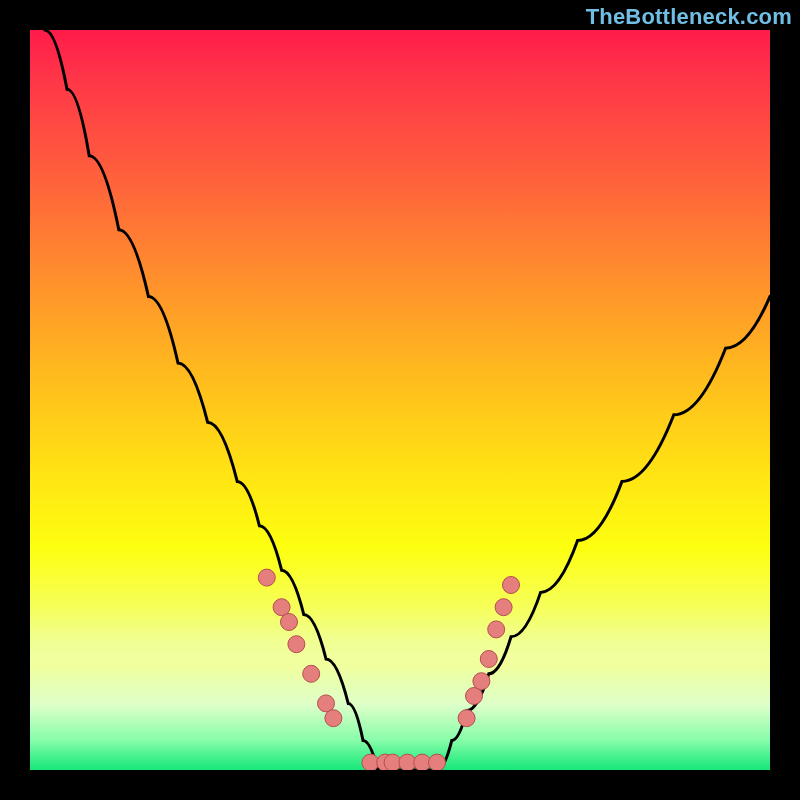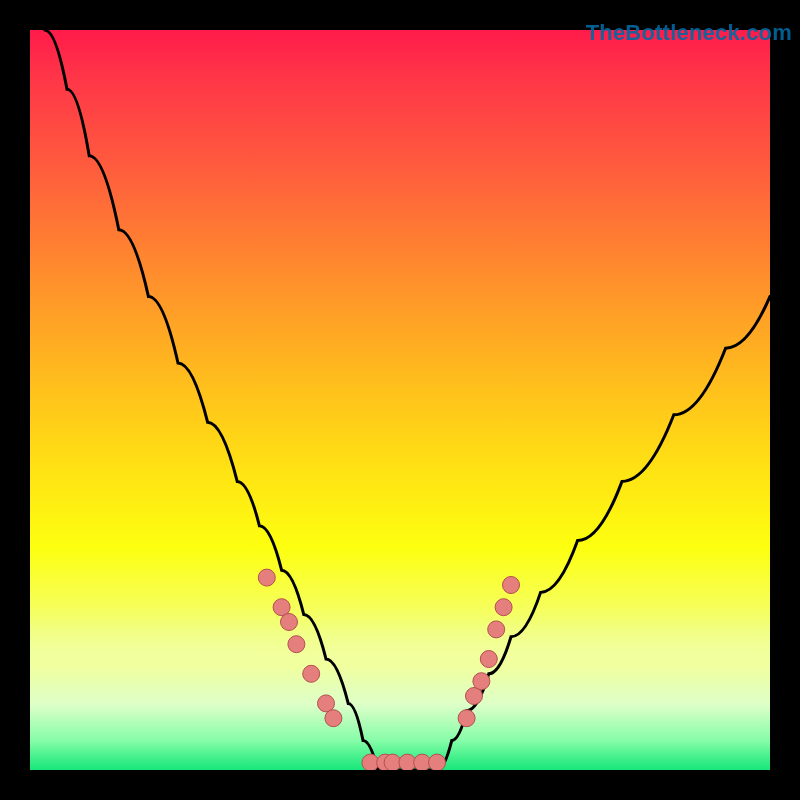--- a/index.html
+++ b/index.html
@@ -46,26 +46,25 @@
       rgba(253,255,16,0.0) 0%,
       rgba(250,255,140,0.55) 30%,
       rgba(230,255,200,0.75) 55%,
       rgba(140,255,170,0.85) 80%,
       rgba(23,231,122,1) 100%);
   }
   .watermark {
     position: absolute;
     top: 4px;
     right: 8px;
-    color: #0369a1;
+    color: #7dd3fc;
     font-size: 22px;
     font-weight: 600;
     opacity: 0.9;
     letter-spacing: 0.2px;
-    margin-top: 16px;
   }
   svg.curve {
     position: absolute;
     left: 0;
     top: 0;
     width: 100%;
     height: 100%;
   }
 </style>
 </head>

